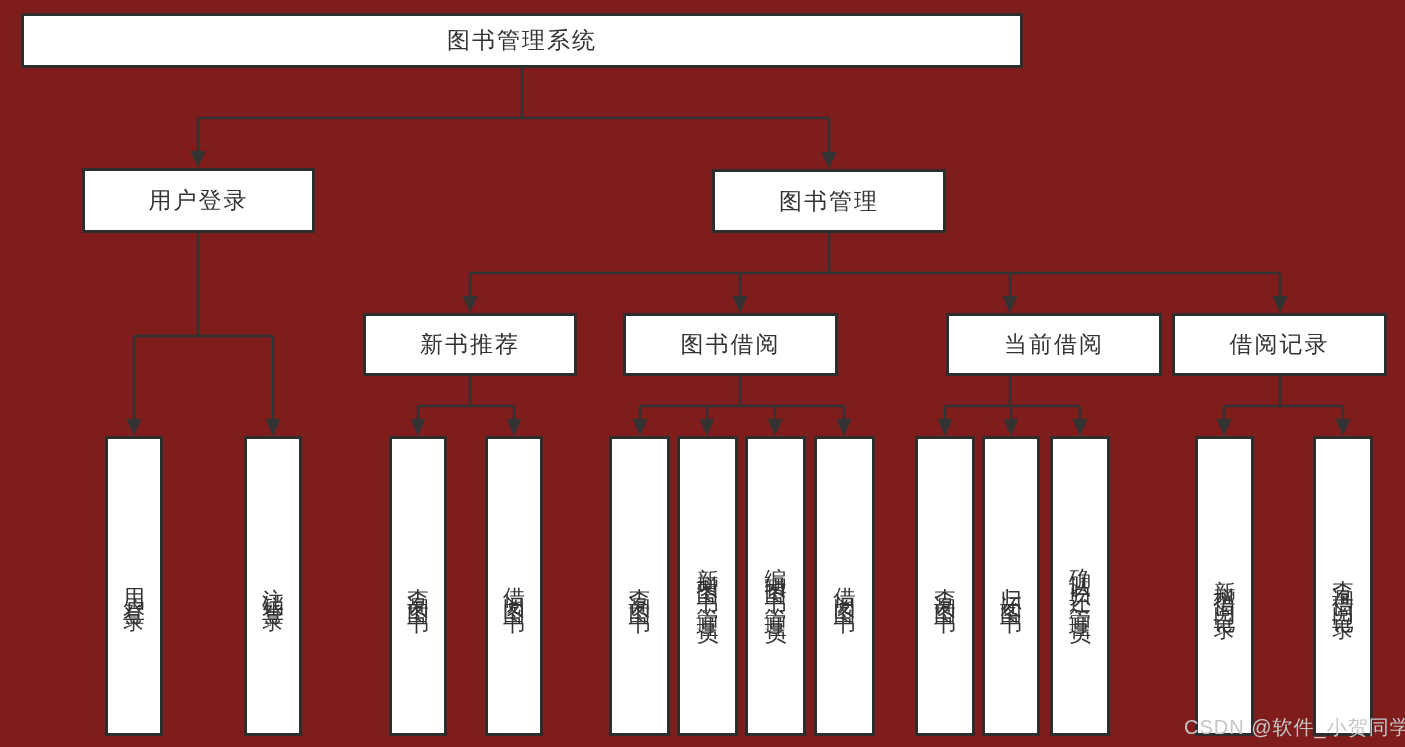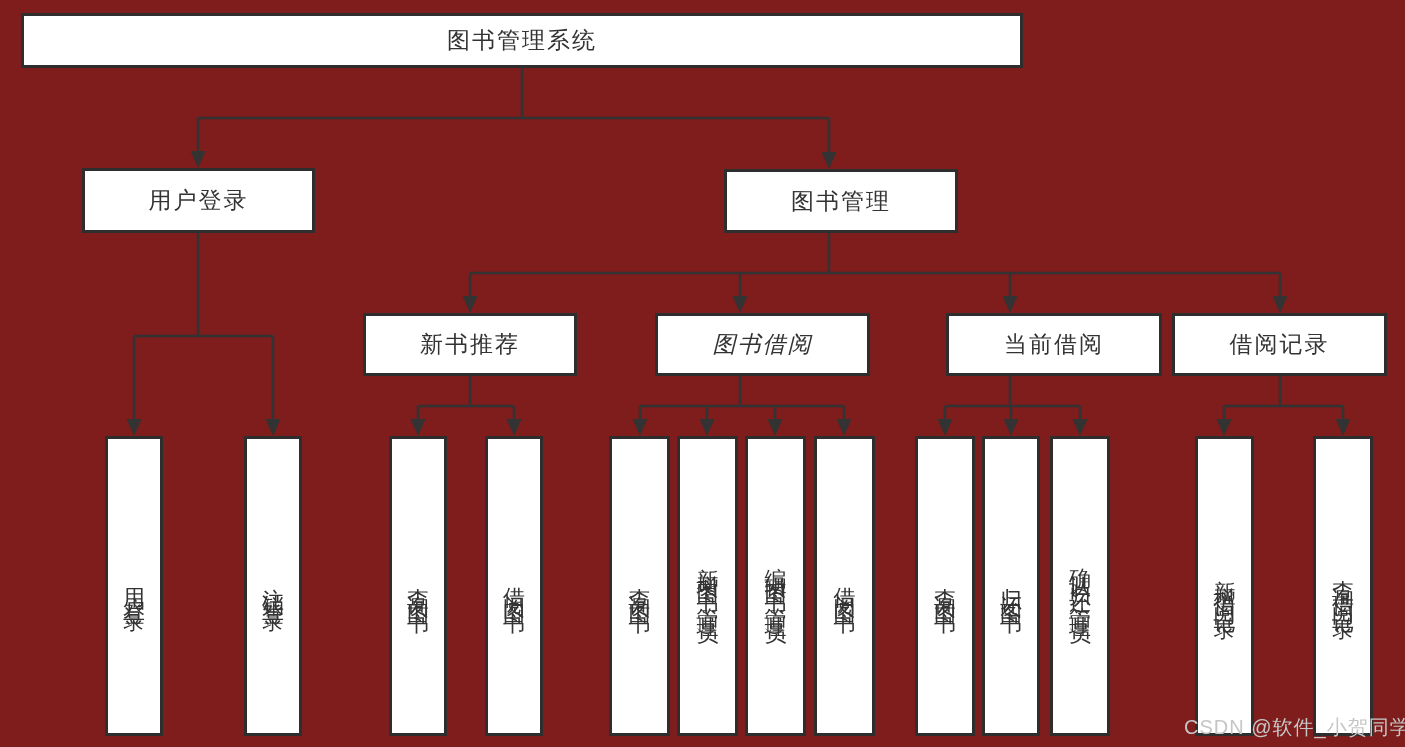--- a/index.html
+++ b/index.html
@@ -38,25 +38,25 @@
     font-size: 22px;
     writing-mode: vertical-rl;
     text-orientation: mixed;
     letter-spacing: 8px;
     line-height: 1;
   }
   
   .root  { left: 21px;  top: 13px;  width: 1002px; height: 55px; }
   
   .n-userlogin { left: 82px;  top: 168px; width: 233px; height: 65px; }
-  .n-bookmgmt  { left: 712px; top: 169px; width: 234px; height: 64px; margin-left: 12px; }
+  .n-bookmgmt  { left: 712px; top: 169px; width: 234px; height: 64px; }
   
   .l3 { top: 313px; height: 63px; }
   .n-newbook   { left: 363px;  width: 214px; }
-  .n-borrow    { left: 655px;  width: 215px; font-style: italic; }
+  .n-borrow    { left: 623px;  width: 215px; }
   .n-current   { left: 902px;  width: 216px; margin-left: 44px; }
   .n-records   { left: 1172px; width: 215px; }
   
   .leaf { top: 436px; height: 300px; width: 60px; }
   .watermark {
     position: absolute;
     left: 1184px;
     top: 714px;
     z-index: 5;
     color: #c6c6c6;

